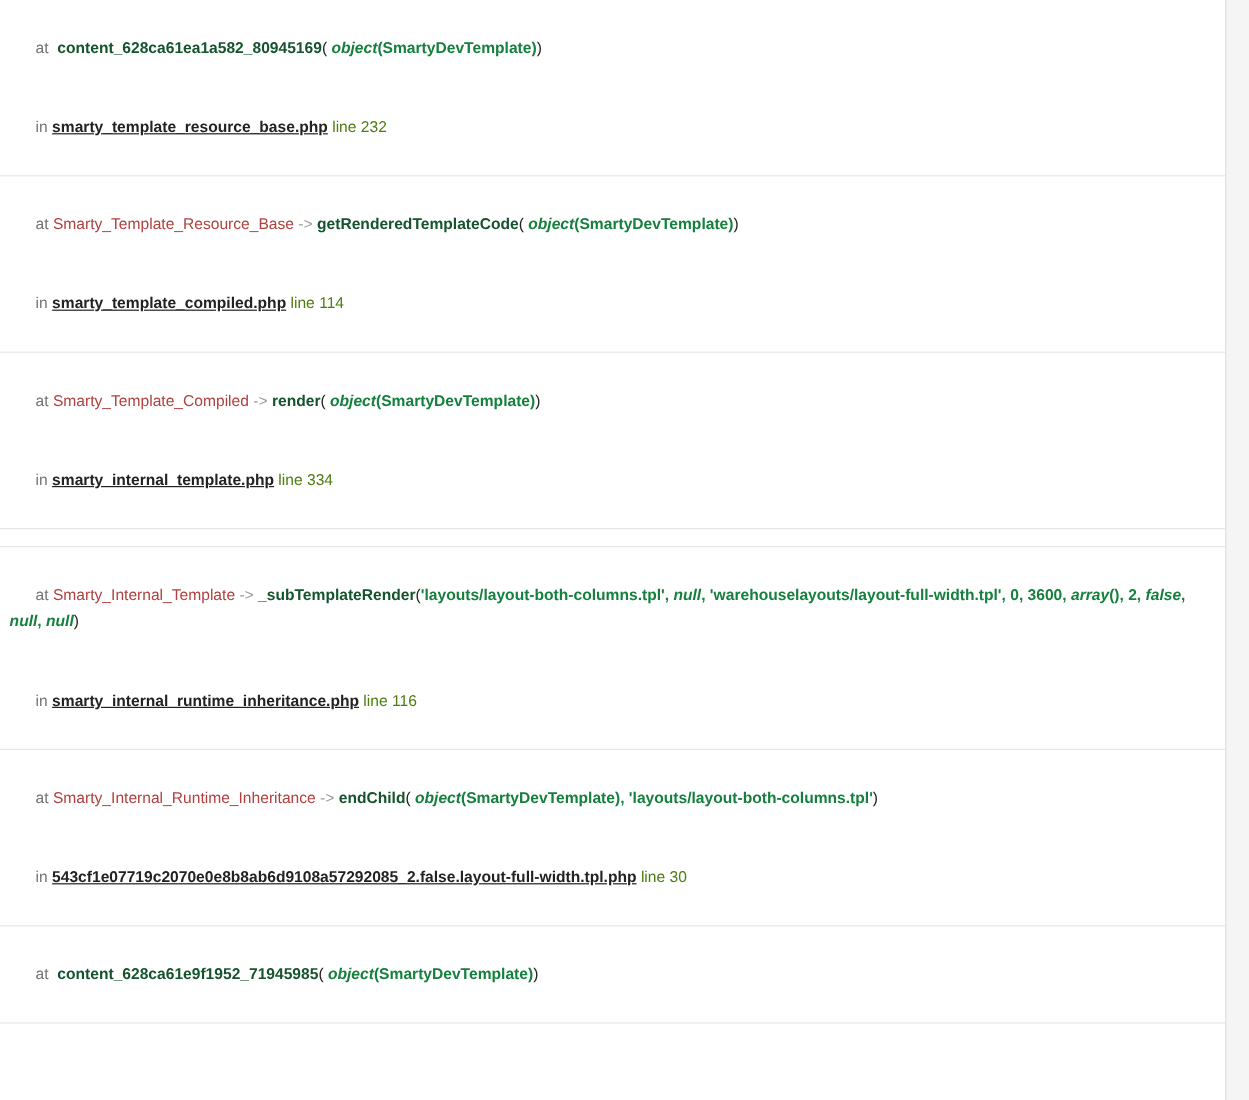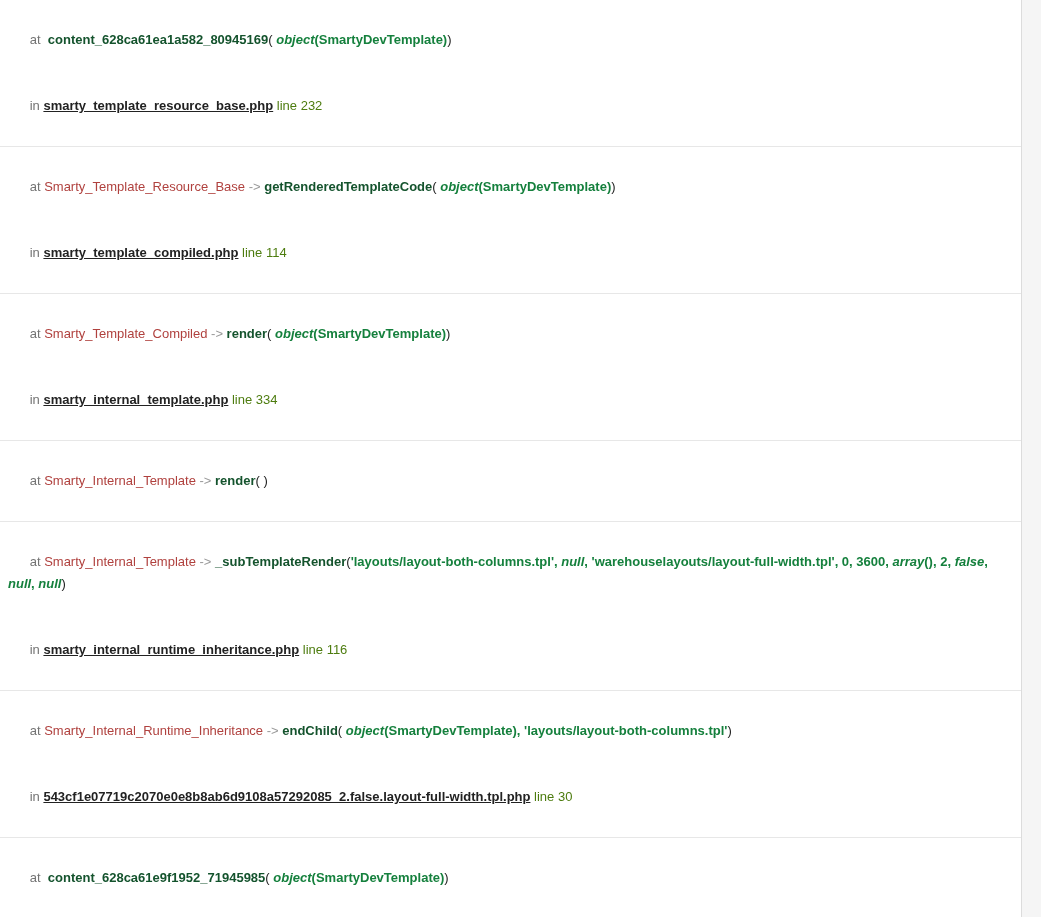--- a/index.html
+++ b/index.html
@@ -60,23 +60,20 @@
   </div>
       <div class="trace-row">
     <div class="t-line">
       <span class="t-at">at </span><span class="t-class">Smarty_Template_Compiled</span><span class="t-arrow"> -&gt; </span><span class="t-method">render</span><span class="t-paren">(</span><span class="t-args"> <em>object</em>(SmartyDevTemplate)</span><span class="t-paren">)</span>
     </div>
     <div class="t-line">
       <span class="t-in">in </span><span class="t-file">smarty_internal_template.php</span><span class="t-linelabel"> line </span><span class="t-linenum">334</span>
     </div>
   </div>
       <div class="trace-row">
-    <div class="t-line">
-      <span class="t-at">at </span><span class="t-class">Smarty_Internal_Template</span><span class="t-arrow"> -&gt; </span><span class="t-method">render</span><span class="t-paren">(</span><span class="t-args"> </span><span class="t-paren">)</span>
-    </div>
   </div>
       <div class="trace-row">
     <div class="t-line">
       <span class="t-at">at </span><span class="t-class">Smarty_Internal_Template</span><span class="t-arrow"> -&gt; </span><span class="t-method">_subTemplateRender</span><span class="t-paren">(</span><span class="t-args">'layouts/layout-both-columns.tpl', <em>null</em>, 'warehouselayouts/layout-full-width.tpl', 0, 3600, <em>array</em>(), 2, <em>false</em>, <em>null</em>, <em>null</em></span><span class="t-paren">)</span>
     </div>
     <div class="t-line">
       <span class="t-in">in </span><span class="t-file">smarty_internal_runtime_inheritance.php</span><span class="t-linelabel"> line </span><span class="t-linenum">116</span>
     </div>
   </div>
       <div class="trace-row">

